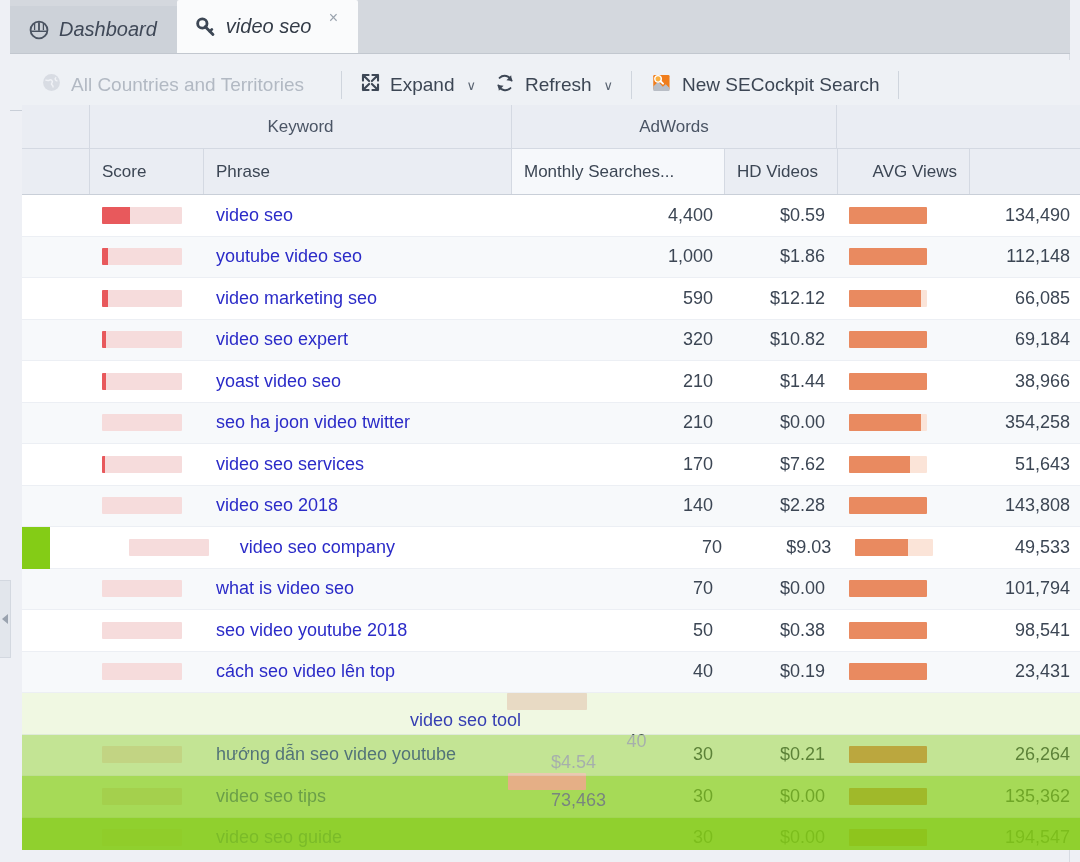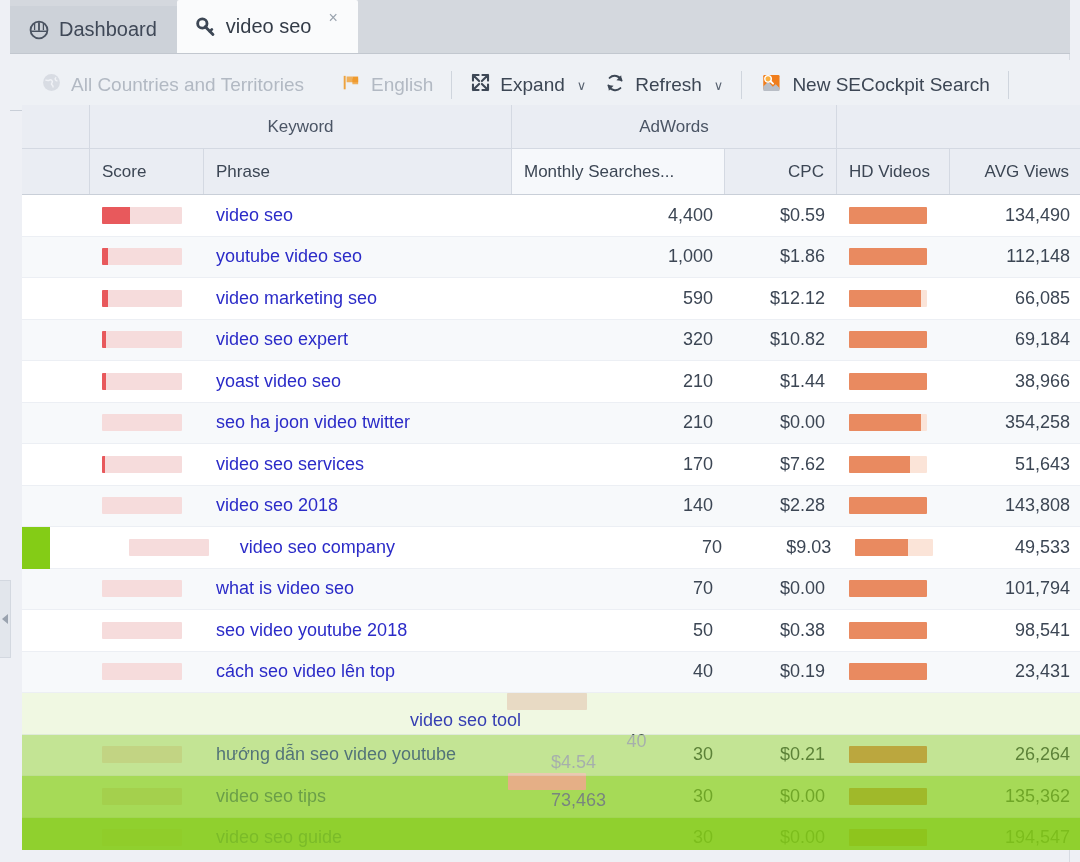--- a/index.html
+++ b/index.html
@@ -22,20 +22,21 @@
   
   .tabbar {
     position: absolute;
     left: 10px; top: 0px;
     width: 1060px; height: 54px;
     background: #d4d8de;
     border-bottom: 1px solid #c2c7cf;
     box-sizing: border-box;
     display: flex;
     align-items: flex-end;
+    font-style: italic;
   }
   .tab {
     height: 47px;
     display: flex;
     align-items: center;
     gap: 9px;
     padding: 0 20px 0 18px;
     box-sizing: border-box;
     font-size: 20px;
     color: #3f4857;
@@ -258,30 +259,20 @@
           <circle cx="12" cy="12" r="9.6" fill="#d8dce3"></circle>
           <path d="M5 9 q3 1.4 4.6 .3 q1.4-1 2.8 .4 q1.3 1.3 .1 2.8 q-1.2 1.5 .4 2.6 q1.4 1 .6 2.6" fill="none" stroke="#f0f2f6" stroke-width="1.7"></path>
           <path d="M17.4 6.2 q-1.8 1.1-1 2.6 q.8 1.5 2.4 .9" fill="none" stroke="#f0f2f6" stroke-width="1.7"></path>
         </svg>
       </span>
       <span>All Countries and Territories</span>
     </div>
 
     <div class="tb-sep" style="visibility:hidden"></div>
 
-    <div class="tb-item muted">
-      <span>
-        <svg viewBox="0 0 24 24" width="21" height="21">
-          <rect x="3.1" y="4.4" width="2.2" height="15.4" fill="#eda33f"></rect>
-          <path d="M6.4 5.2 h6.6 v2.2 h6.6 v6.6 h-6.6 v-2.2 h-6.6 z" fill="#f0b05a"></path>
-          <path d="M13 5.2 h6.6 v6.6 h-6.6 z" fill="#ef9a2e"></path>
-        </svg>
-      </span>
-      <span>English</span>
-    </div>
 
     <div class="tb-sep"></div>
 
     <div class="tb-item">
       <span>
         <svg viewBox="0 0 24 24" width="21" height="21">
           <path d="M3.4 3.4 h6.4 M3.4 3.4 v6.4 M3.4 3.4 L10.4 10.4" stroke="#3d4755" stroke-width="2.4" fill="none" stroke-linecap="round"></path>
           <path d="M20.6 3.4 h-6.4 M20.6 3.4 v6.4 M20.6 3.4 L13.6 10.4" stroke="#3d4755" stroke-width="2.4" fill="none" stroke-linecap="round"></path>
           <path d="M3.4 20.6 h6.4 M3.4 20.6 v-6.4 M3.4 20.6 L10.4 13.6" stroke="#3d4755" stroke-width="2.4" fill="none" stroke-linecap="round"></path>
           <path d="M20.6 20.6 h-6.4 M20.6 20.6 v-6.4 M20.6 20.6 L13.6 13.6" stroke="#3d4755" stroke-width="2.4" fill="none" stroke-linecap="round"></path>
@@ -328,21 +319,20 @@
         <div class="hg" style="width: 68px;"></div>
         <div class="hg" style="width: 422px;">Keyword</div>
         <div class="hg" style="width: 325px;">AdWords</div>
         <div class="hg" style="width: 245px;"></div>
       </div>
     <div class="hdr-cols">
         <div class="hc w-chk left"></div>
         <div class="hc w-score left">Score</div>
         <div class="hc w-phr left">Phrase</div>
         <div class="hc w-ms left sorted">Monthly Searches...</div>
-        <div class="hc w-cpc right">CPC</div>
         <div class="hc w-hd left">HD Videos</div>
         <div class="hc w-av right">AVG Views</div>
       </div>
     <div class="rows">
         <div class="row odd" style="opacity: 1;">
           <div class="c w-chk"></div>
           <div class="c w-score">
             <div class="bar score">
               <i style="width: 35%;"></i>
             </div>

